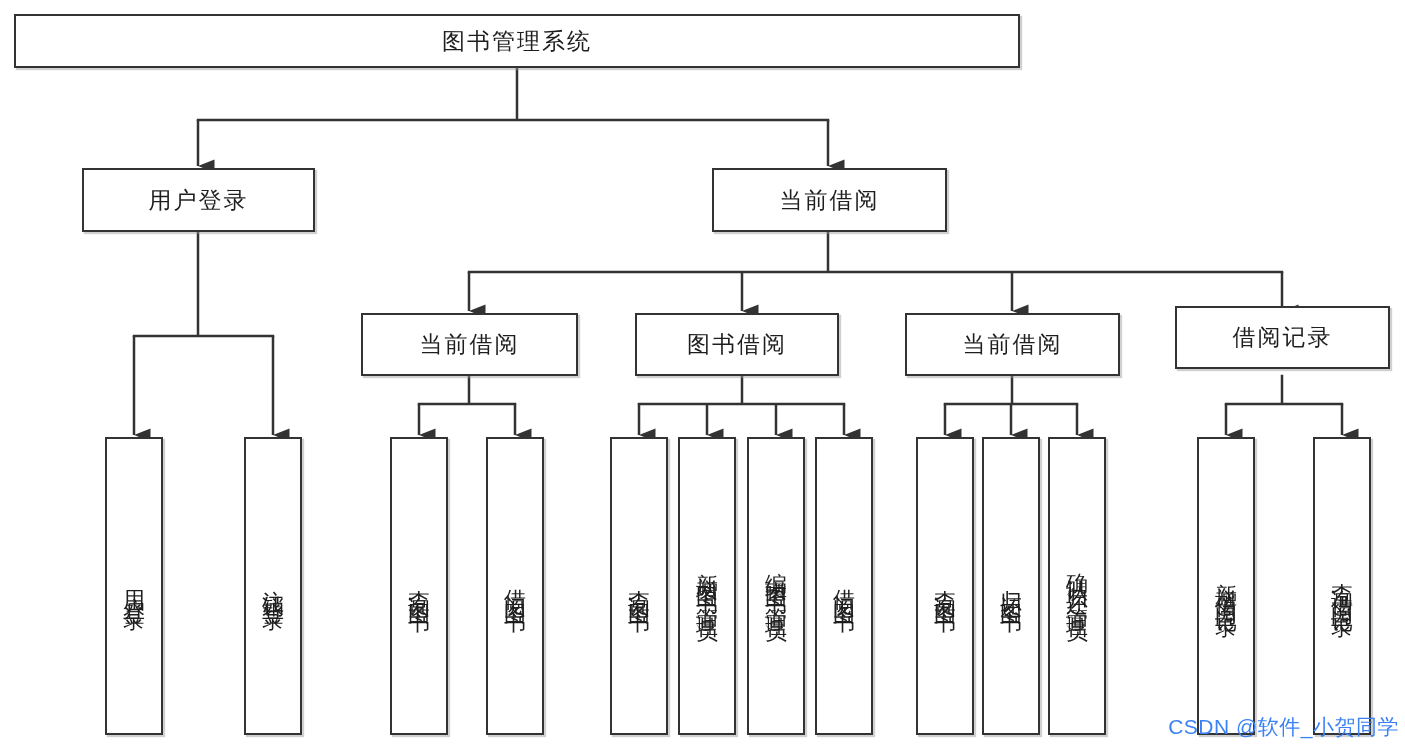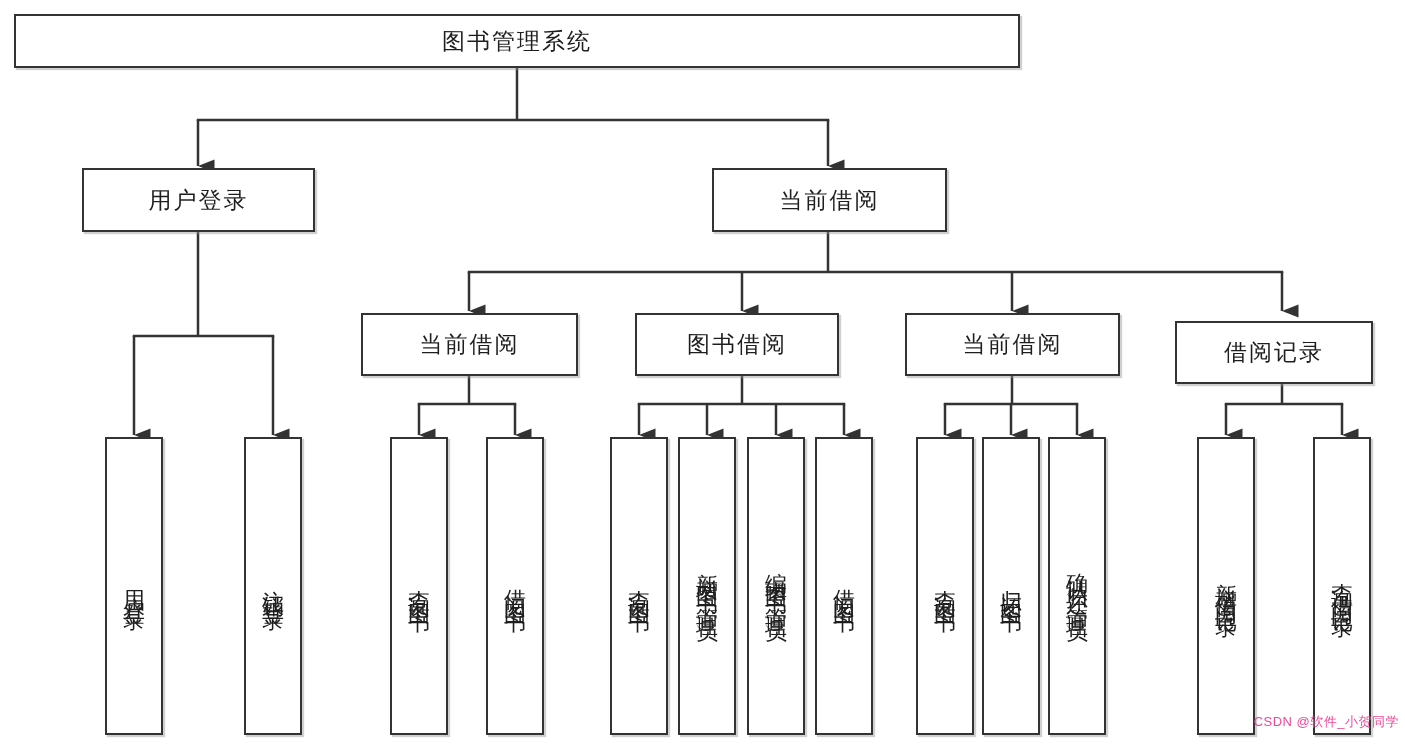--- a/index.html
+++ b/index.html
@@ -35,22 +35,22 @@
   }
   .nv {
     writing-mode: vertical-rl;
     text-orientation: mixed;
     font-size: 22px;
     letter-spacing: 7px;
     line-height: 1;
   }
   .watermark {
     position: absolute;
-    color: #ec4899;
-    font-size: 13px;
+    color: #3b82f6;
+    font-size: 21px;
     letter-spacing: 0.5px;
     white-space: nowrap;
   }
 </style>
 </head>
 <body>
 
 <div id="canvas">
 
   <svg id="connectors" viewBox="0 0 1405 747" xmlns="http://www.w3.org/2000/svg">
@@ -92,21 +92,21 @@
   </svg>
 
   <div class="node nh" style="left:14px;top:14px;width:1006px;height:54px">图书管理系统</div>
 
   <div class="node nh" style="left:82px;top:168px;width:233px;height:64px">用户登录</div>
   <div class="node nh" style="left:712px;top:168px;width:235px;height:64px">当前借阅</div>
 
   <div class="node nh" style="left:361px;top:313px;width:217px;height:63px">当前借阅</div>
   <div class="node nh" style="left:635px;top:313px;width:204px;height:63px">图书借阅</div>
   <div class="node nh" style="left:905px;top:313px;width:215px;height:63px">当前借阅</div>
-  <div class="node nh" style="left:1175px;top:321px;width:198px;height:63px">借阅记录</div>
+  <div class="node nh" style="left:1175px;top:306px;width:215px;height:63px">借阅记录</div>
 
   <div class="node nv" style="left:105px;top:437px;width:58px;height:298px">用户登录</div>
   <div class="node nv" style="left:244px;top:437px;width:58px;height:298px">注销登录</div>
 
   <div class="node nv" style="left:390px;top:437px;width:58px;height:298px">查询图书</div>
   <div class="node nv" style="left:486px;top:437px;width:58px;height:298px">借阅图书</div>
 
   <div class="node nv" style="left:610px;top:437px;width:58px;height:298px">查询图书</div>
   <div class="node nv" style="left:678px;top:437px;width:58px;height:298px">新增图书（管理员）</div>
   <div class="node nv" style="left:747px;top:437px;width:58px;height:298px">编辑图书（管理员）</div>

